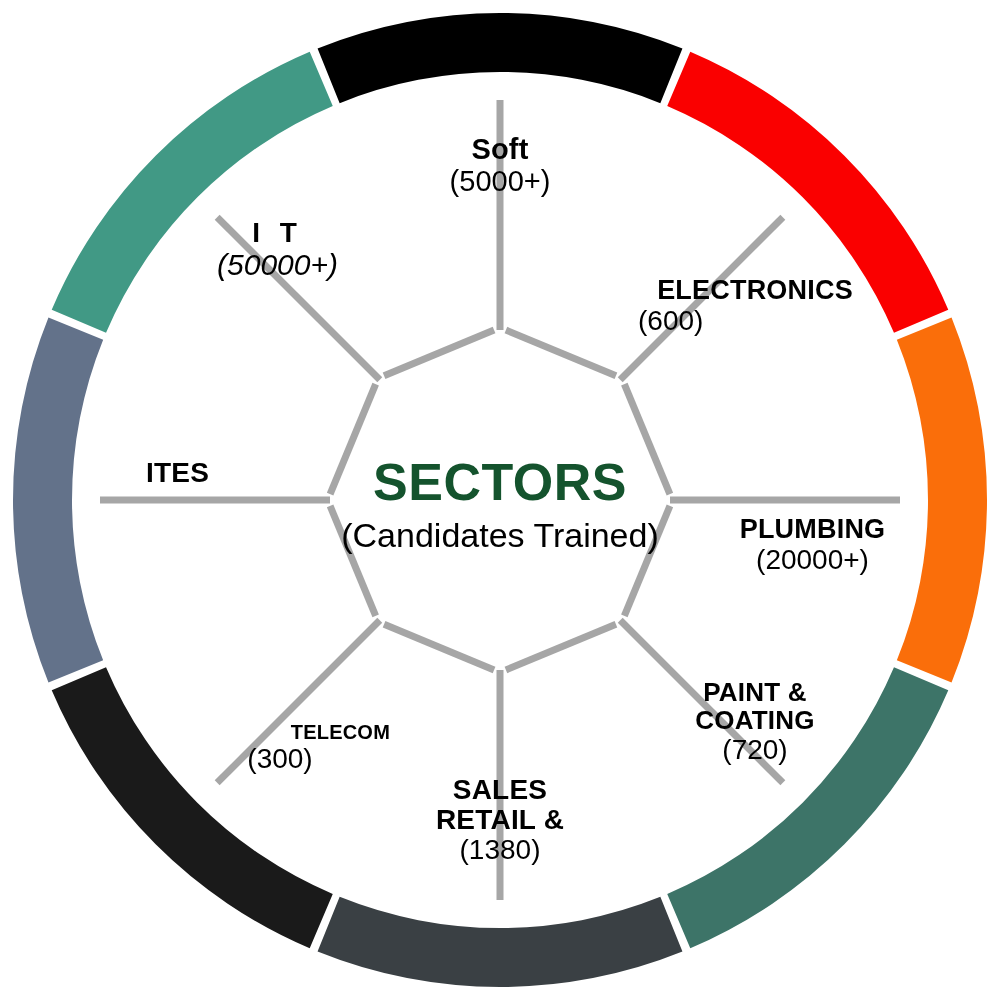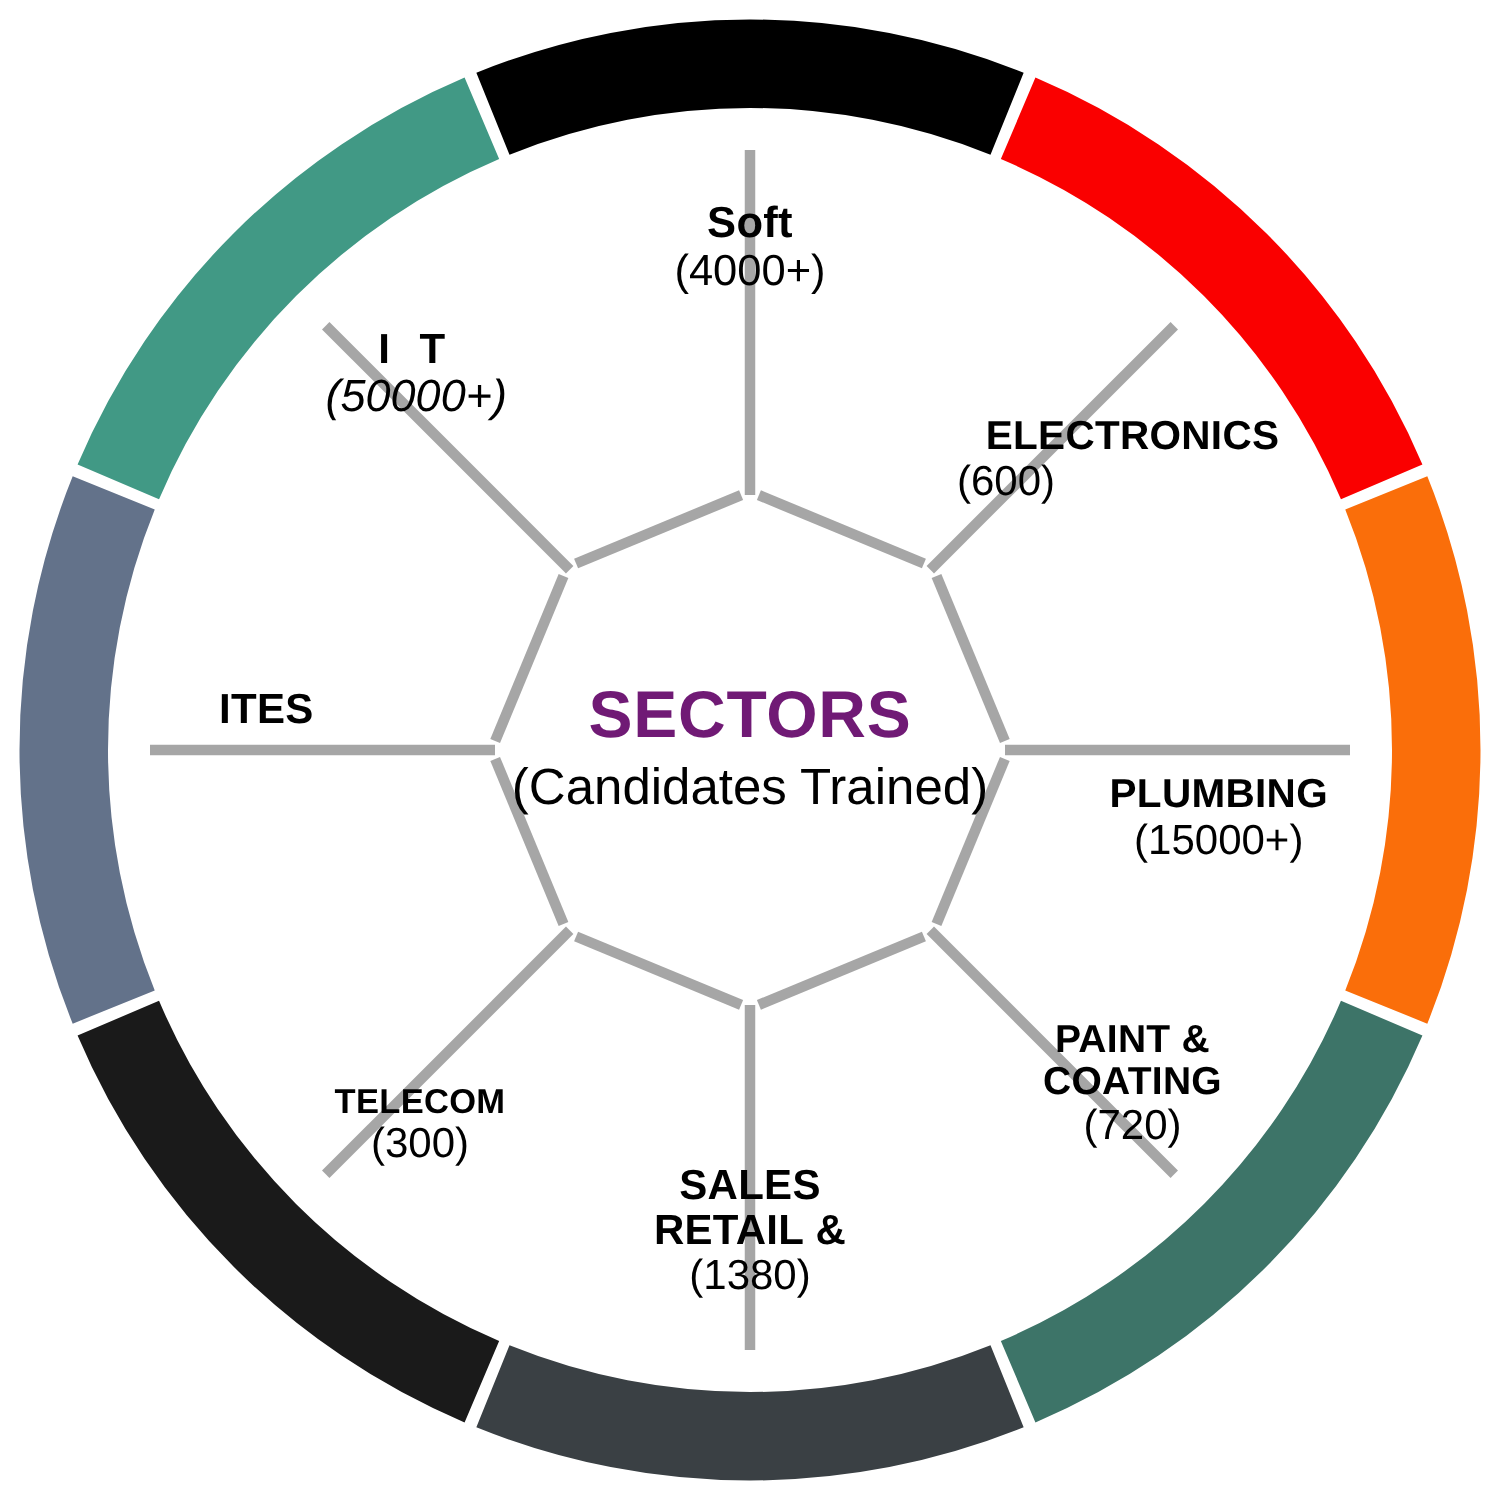--- a/index.html
+++ b/index.html
@@ -61,41 +61,41 @@
   .label.softskill .count { font-size: 29px; }
   
   .label.it .name { letter-spacing: 6px; font-size: 28px; }
   .label.it .count { font-size: 30px; letter-spacing: 0px; font-style: italic; }
   .label.ites .name { font-size: 28px; }
   .label.ites .count { font-size: 29px; }
   .label.plumbing .name { font-size: 27px; }
   .label.plumbing .count { font-size: 28px; }
   .label.retail .name { font-size: 28px; }
   .label.retail .count { font-size: 28px; }
-  .label.telecom .name { font-size: 23px; }
+  .label.telecom .name { font-size: 20px; text-align: right; }
   .label.telecom .count { font-size: 28px; }
   .label.electronics .name { font-size: 27px; }
   .label.electronics .count { font-size: 28px; }
   .label.paint .name { font-size: 26px; }
   .label.paint .count { font-size: 28px; }
 
   
   #center-hub {
     position: absolute;
     left: 300px;
     top: 452px;
     width: 400px;
     text-align: center;
     user-select: none;
   }
   #center-hub .hub-title {
-    font-size: 44px;
+    font-size: 52px;
     font-weight: bold;
     letter-spacing: 0.5px;
-    color: #701a75;
+    color: #14532d;
     display: block;
   }
   #center-hub .hub-sub {
     font-size: 34px;
     font-weight: normal;
     color: #000;
     display: block;
     margin-top: 4px;
   }
 </style>
@@ -130,31 +130,31 @@
         <line x1="669.8964405932463" y1="505.9329144394252" x2="624.330129275259" y2="615.9397212106247" class="divider-line"></line>
         <line x1="615.9397212106247" y1="624.330129275259" x2="505.9329144394252" y2="669.8964405932463" class="divider-line"></line>
         <line x1="494.06708556057487" y1="669.8964405932463" x2="384.0602787893753" y2="624.330129275259" class="divider-line"></line>
         <line x1="375.66987072474103" y1="615.9397212106247" x2="330.10355940675373" y2="505.93291443942513" class="divider-line"></line>
         <line x1="330.10355940675373" y1="494.06708556057487" x2="375.66987072474103" y2="384.0602787893753" class="divider-line"></line>
       </g>
   </svg>
 
   <div class="label softskill" style="left:390px; top:134px; width:220px;">
     <span class="name">Soft</span>
-    <span class="count">(4000+)</span>
+    <span class="count">(5000+)</span>
   </div>
 
   <div class="label electronics" style="left:630px; top:276px; width:250px;">
     <span class="name">ELECTRONICS</span>
     <span class="count" style="text-align:left; padding-left:8px;">(600)</span>
   </div>
 
   <div class="label plumbing" style="left:710px; top:473px; width:205px;margin-top:42px;">
     <span class="name">PLUMBING</span>
-    <span class="count">(15000+)</span>
+    <span class="count">(20000+)</span>
   </div>
 
   <div class="label paint" style="left:660px; top:679px; width:190px;">
     <span class="name">PAINT &amp;</span>
     <span class="name">COATING</span>
     <span class="count">(720)</span>
   </div>
 
   <div class="label retail" style="left:390px; top:775px; width:220px;">
     <span class="name">SALES</span>

